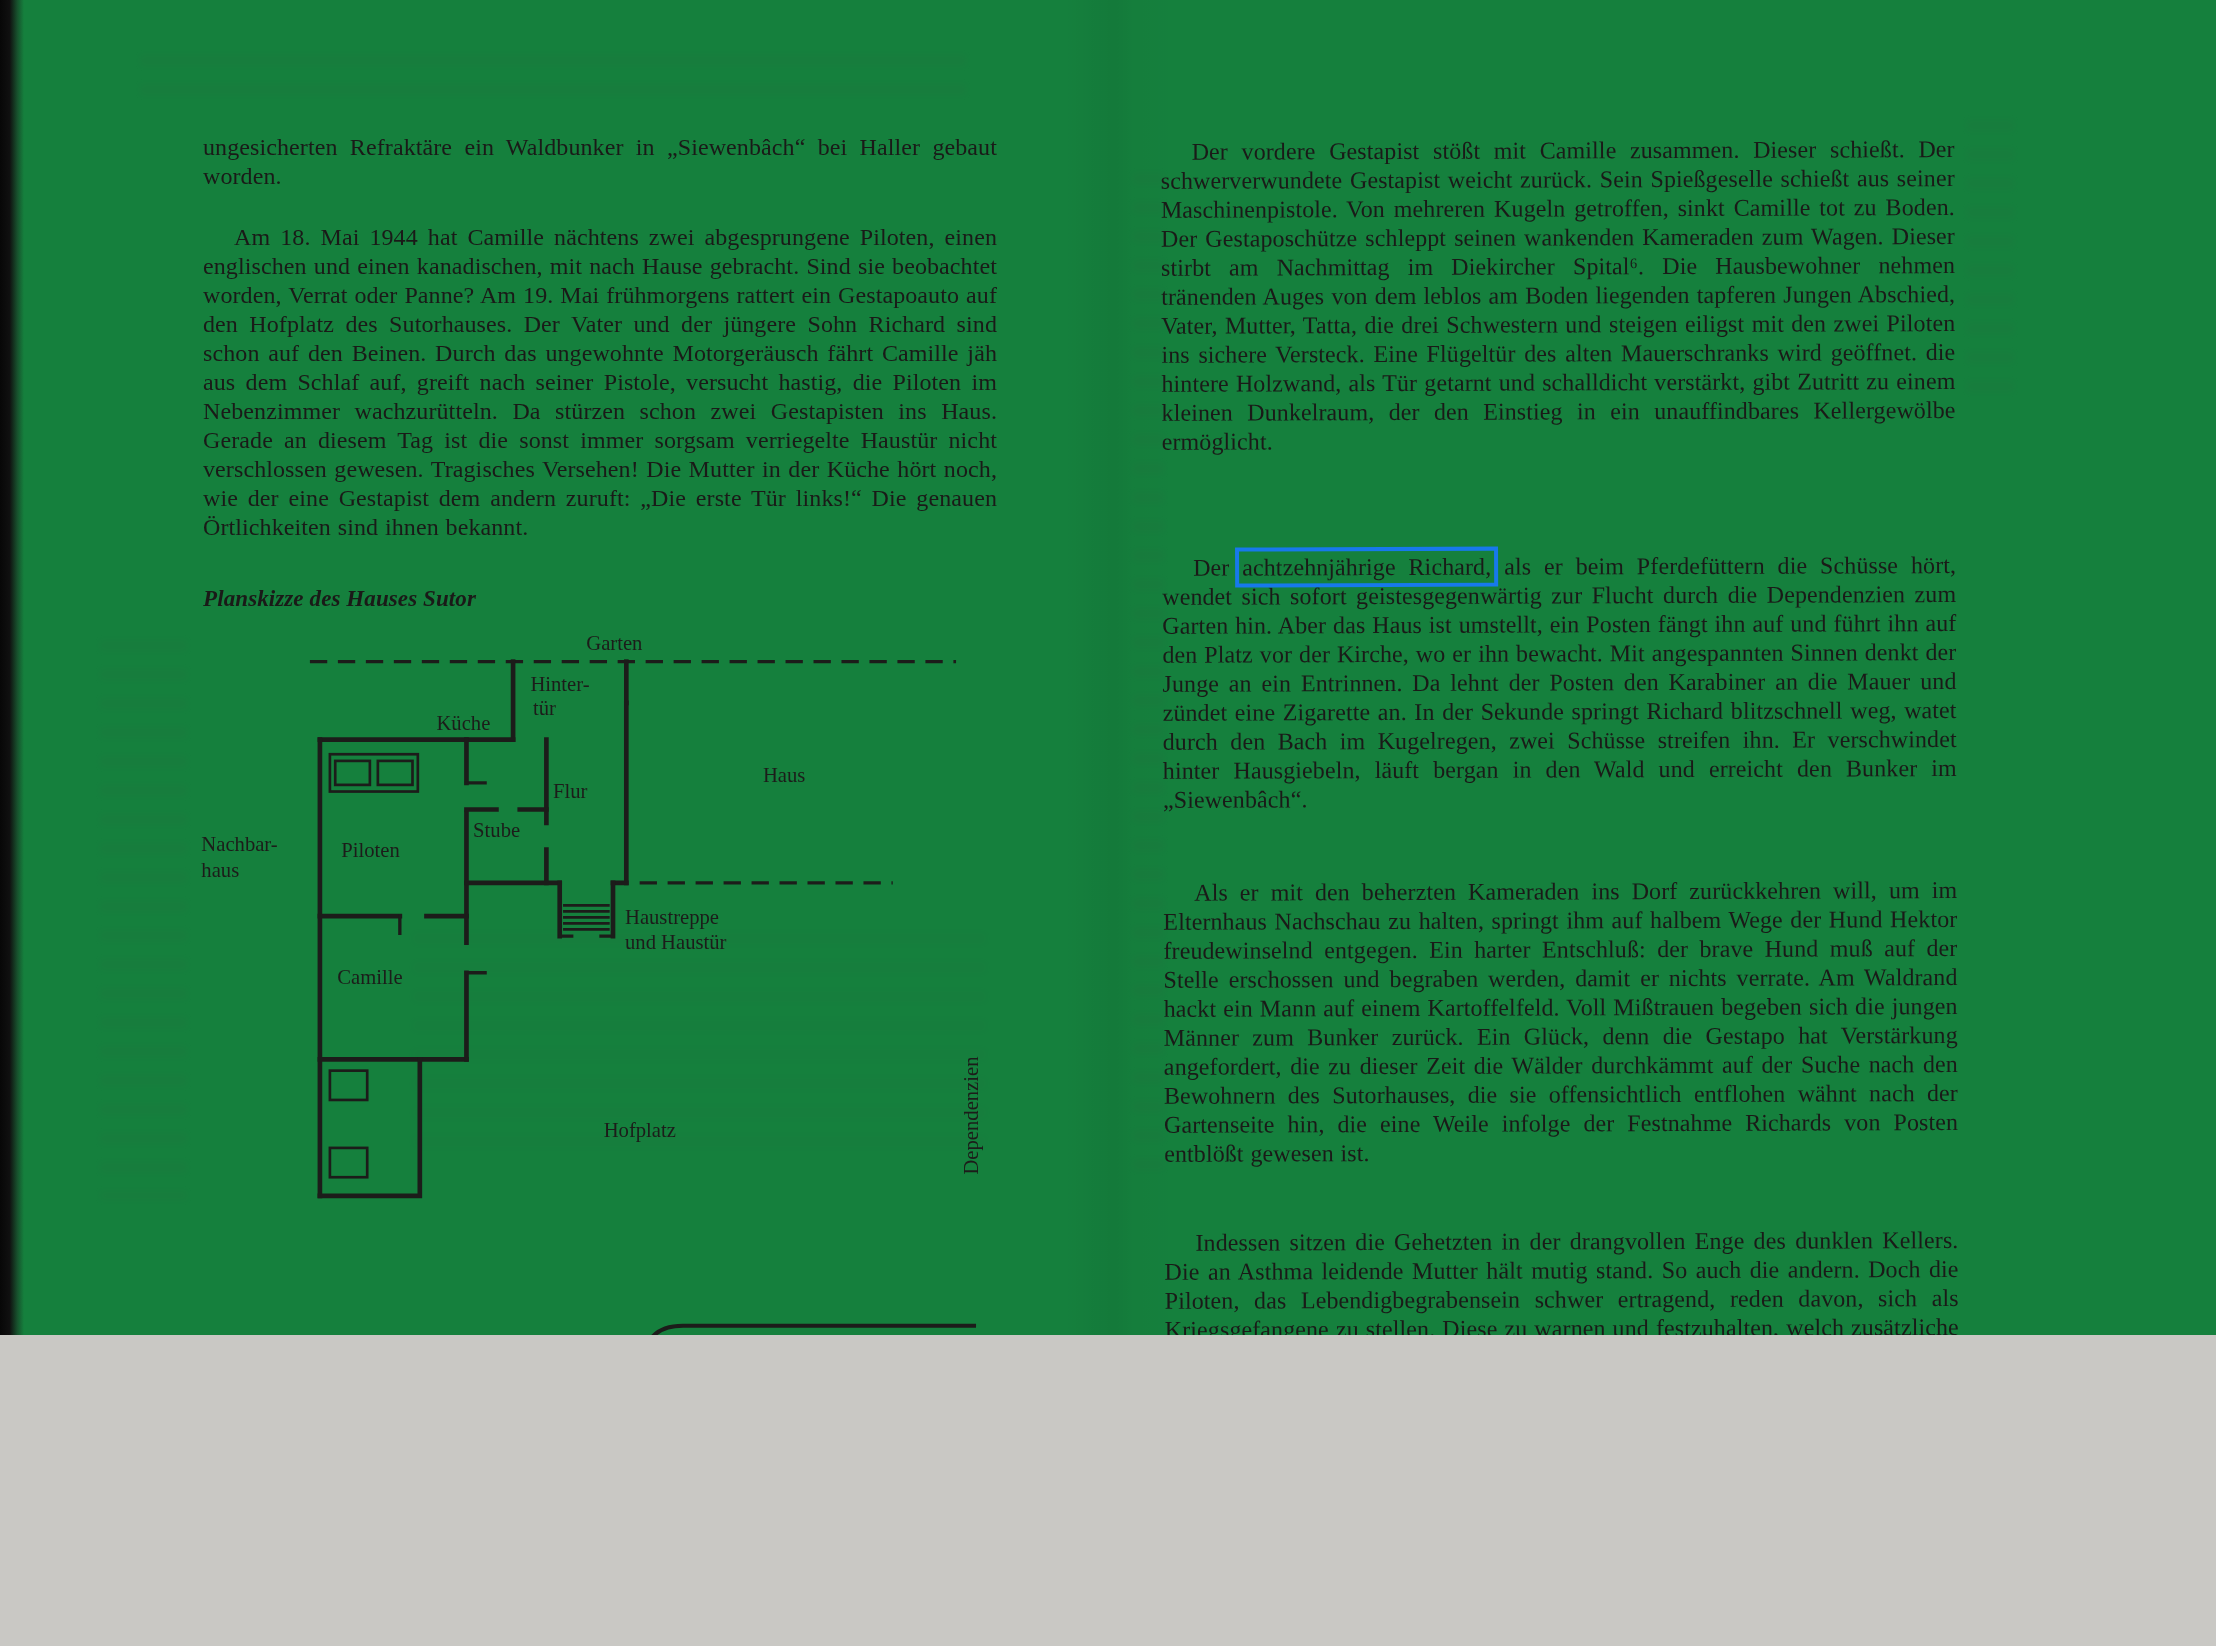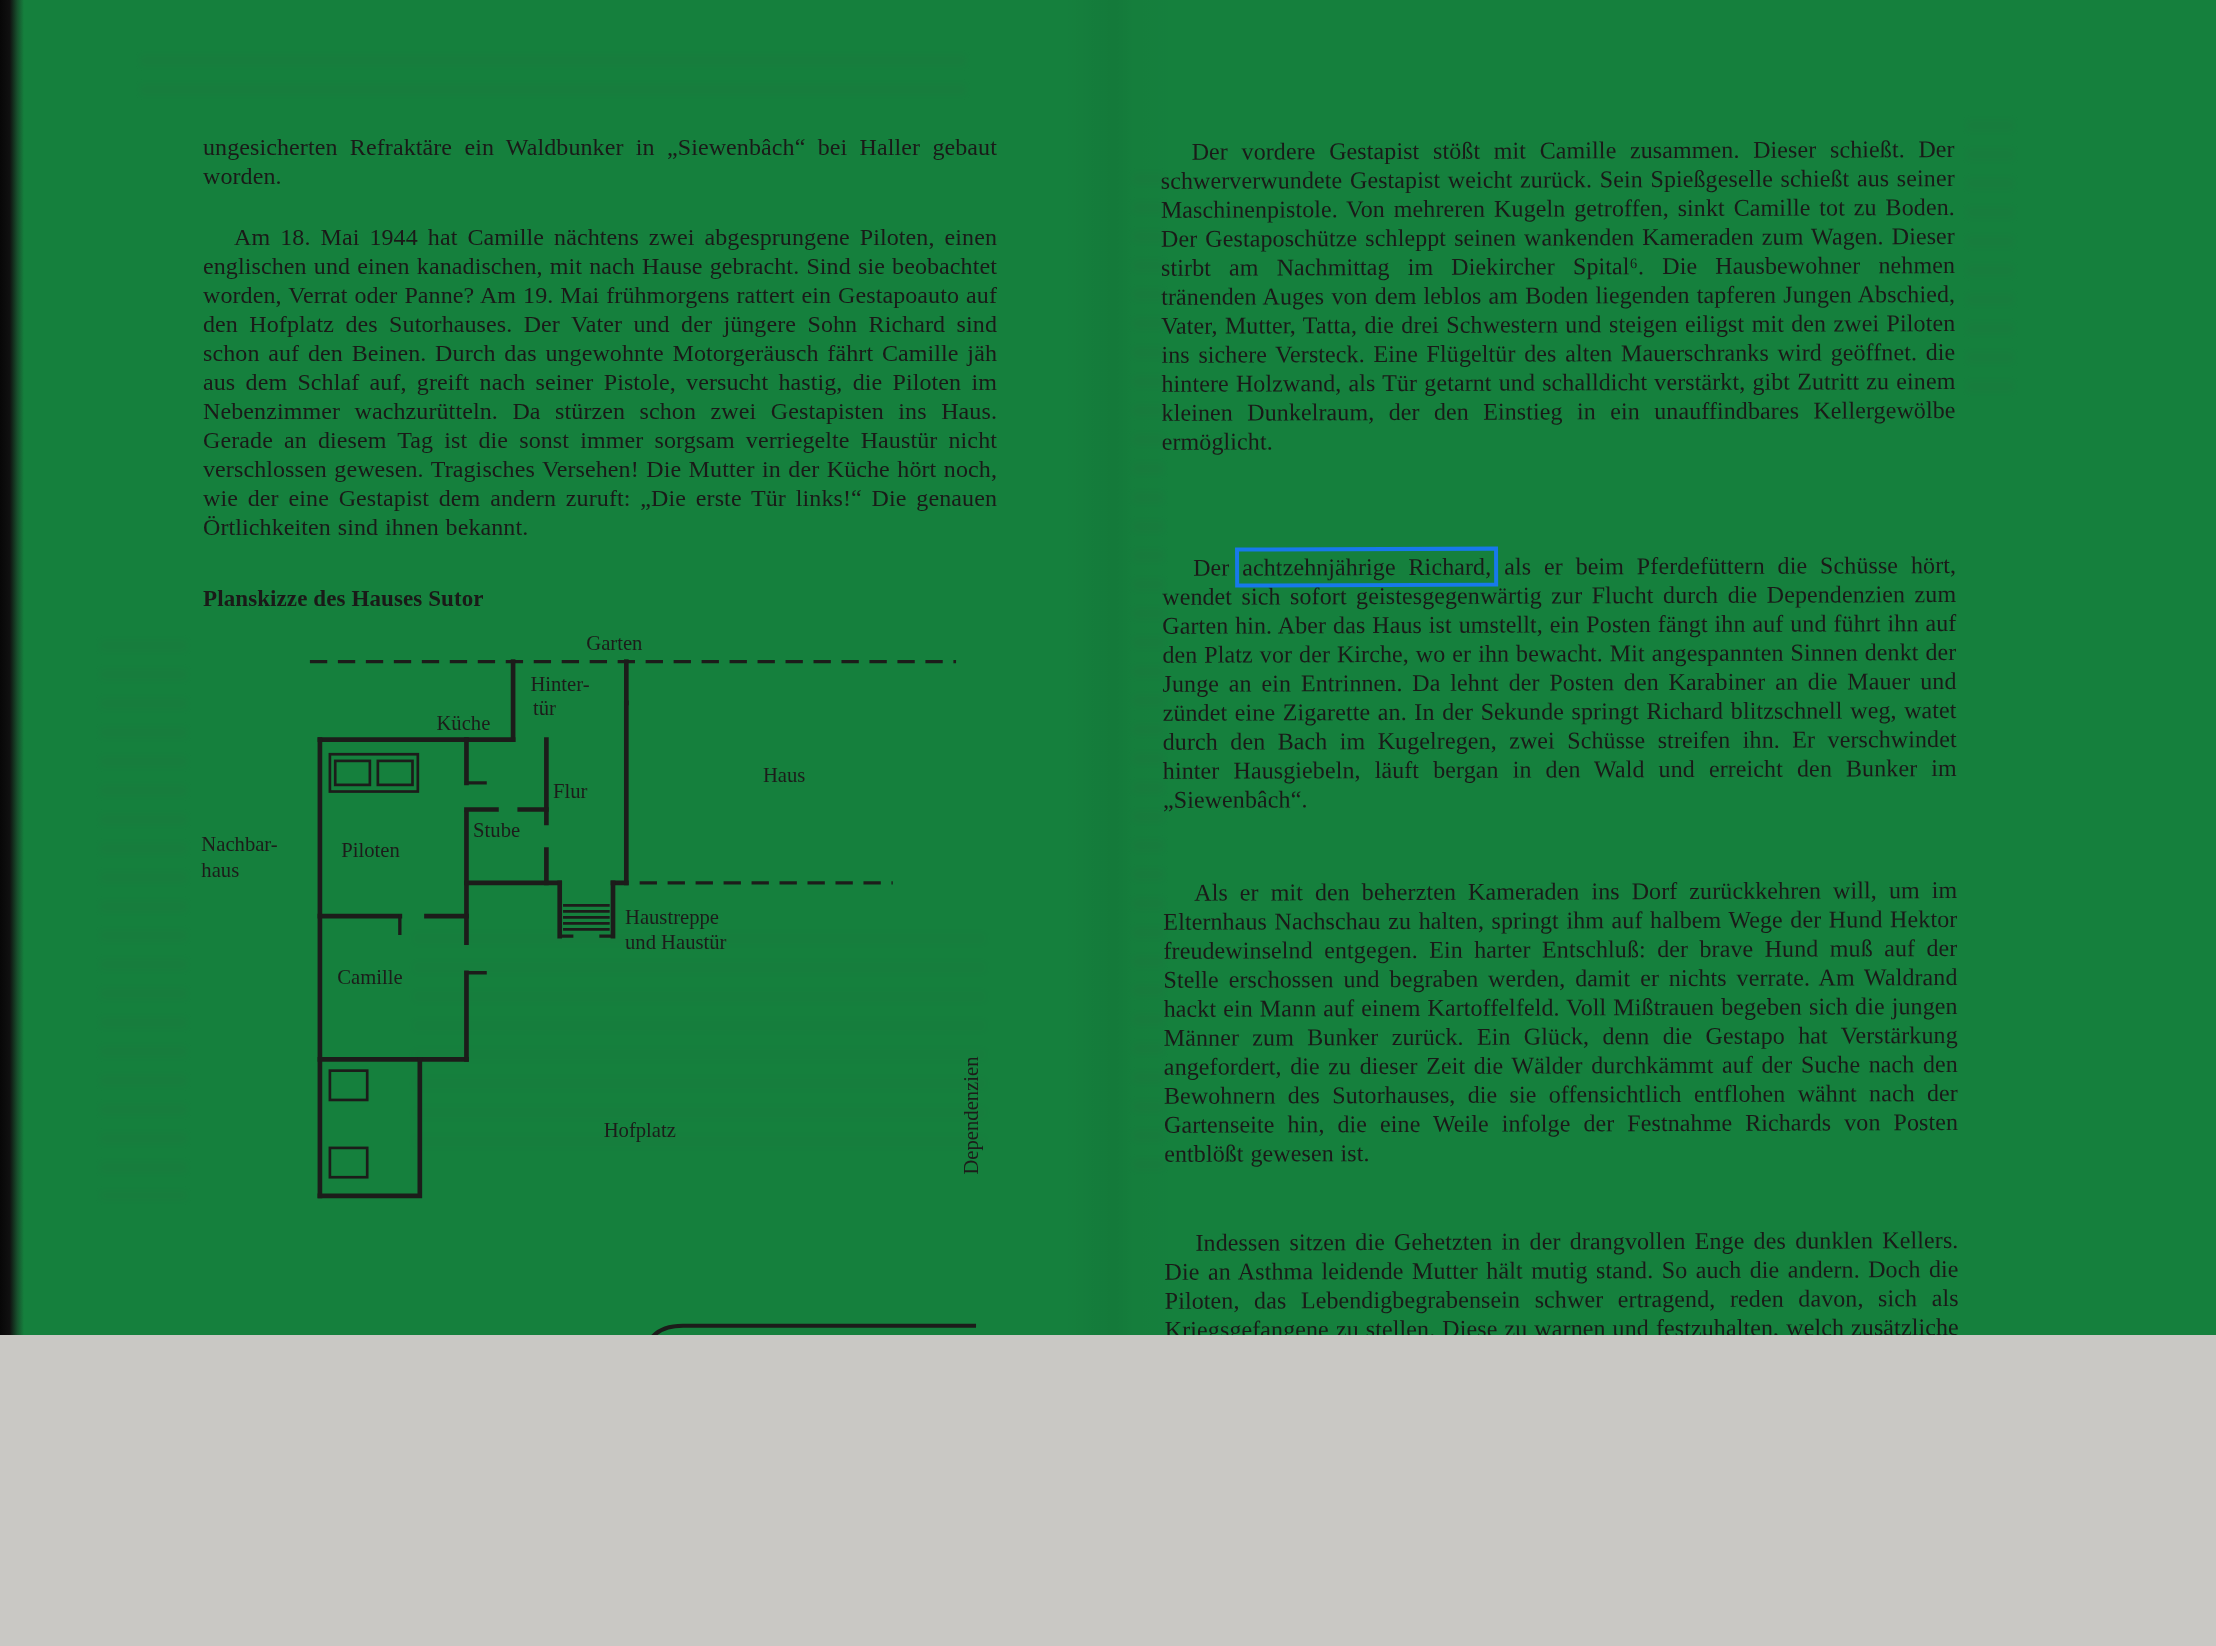--- a/index.html
+++ b/index.html
@@ -10,21 +10,21 @@
     color:#1a1a18;
   }
   .para {
     position:absolute; width:794px;
     font-size:24px; line-height:29px;
     text-align:justify; letter-spacing:0.1px;
     word-spacing:0.7px;
   }
   .indent { text-indent:31px; }
   .plan-heading {
-    position:absolute; font-weight:bold;
+    position:absolute; font-style:italic; font-weight:bold;
     font-size:23px; letter-spacing:0.1px;
   }
   .page-number { position:absolute; font-size:23px; }
   .hl {
     outline:4px solid #1779ec;
     outline-offset:3.3px;
   }
   
   .edge-left {
     position:absolute; left:0; top:0; width:24px; height:100%;

